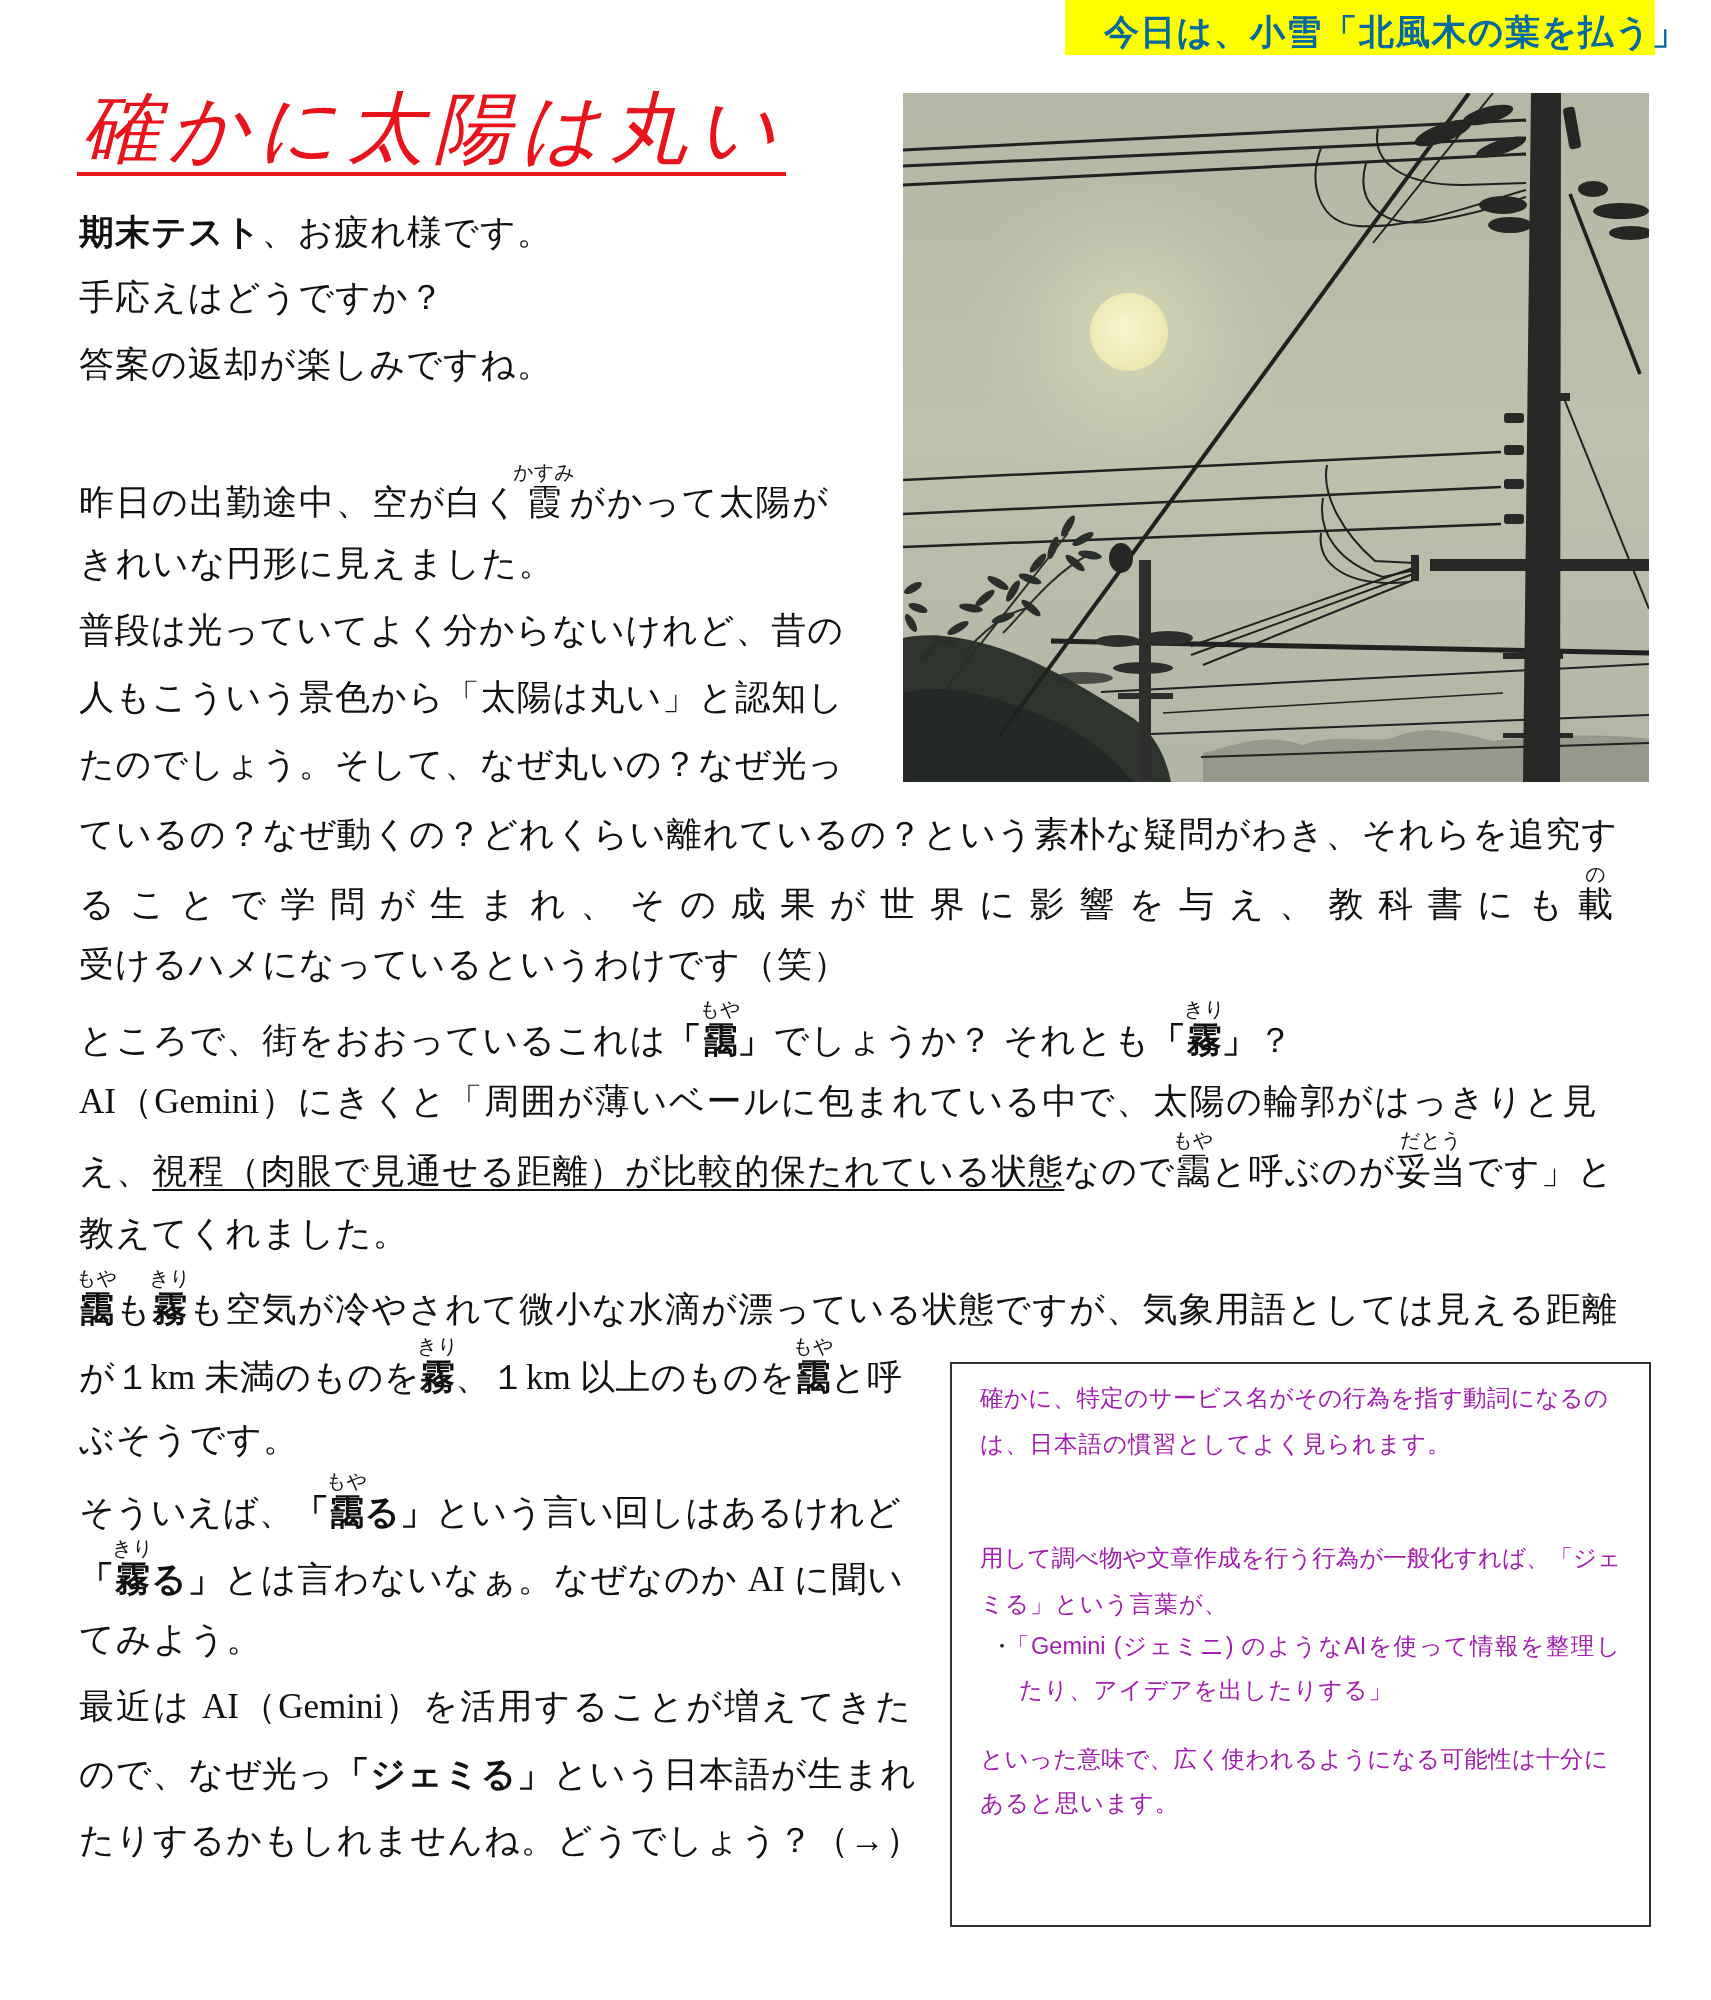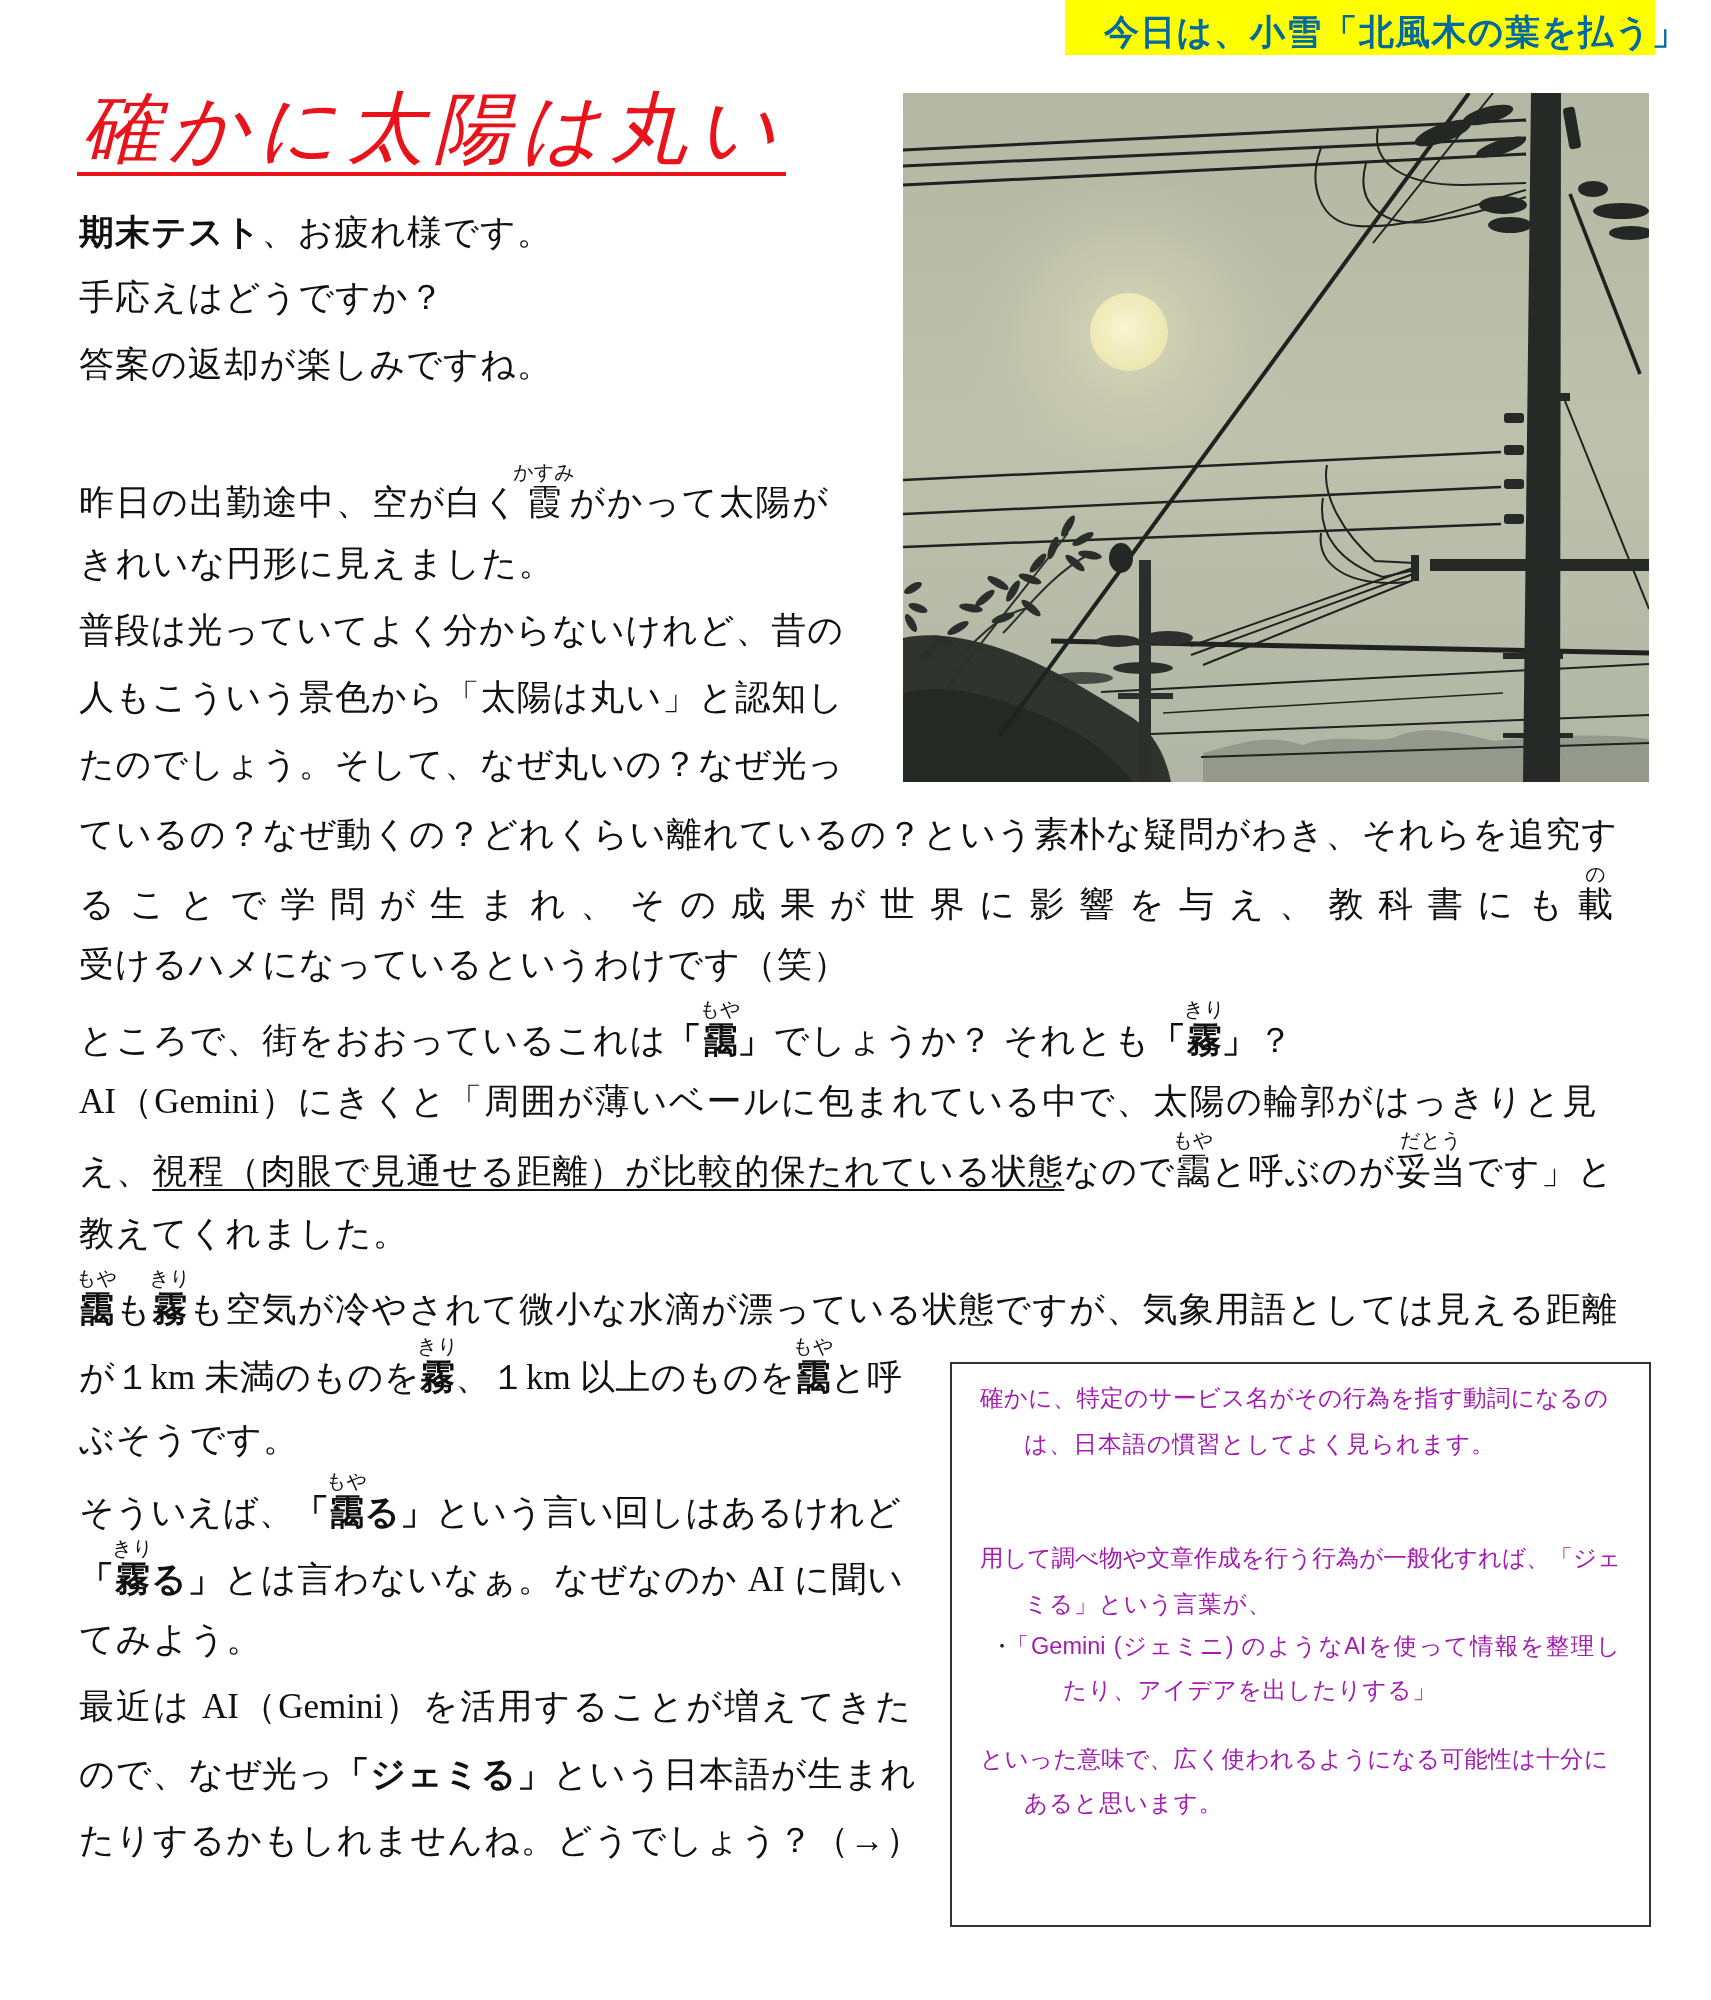--- a/index.html
+++ b/index.html
@@ -27,21 +27,21 @@
   .b{font-family:"Liberation Sans","DejaVu Sans",sans-serif;font-weight:bold;}
   .u{text-decoration:underline;text-decoration-thickness:2px;text-underline-offset:6px;}
   .rb{display:inline-block;position:relative;line-height:1;text-align:center;text-align-last:center;letter-spacing:0;}
   .rt{position:absolute;left:50%;bottom:100%;transform:translateX(-50%);font-size:20px;line-height:1;
     white-space:nowrap;font-weight:normal;margin-bottom:3px;letter-spacing:0;text-decoration:none;}
   
   .aibox{position:absolute;left:950px;top:1362px;width:701px;height:565px;box-sizing:border-box;
     border:2px solid var(--box-border,#333);background:#fff;}
   .bl{position:absolute;left:28px;height:32px;line-height:32px;font-size:23.5px;white-space:nowrap;color:#a21caf;
     font-family:"Liberation Sans","DejaVu Sans",sans-serif;}
-  .bl.n{letter-spacing:1px;margin-left:44px;}
+  .bl.n{letter-spacing:1px;}
   .bl.j{text-align:justify;text-align-last:justify;}
   .bullet{position:absolute;left:38px;height:32px;line-height:32px;font-size:23.5px;color:#222;
     font-family:"Liberation Sans","DejaVu Sans",sans-serif;}
 </style>
 </head>
 <body>
 
 <div class="banner">
   <span class="banner-text">今日は、小雪「北風木の葉を払う」</span>
 </div>

